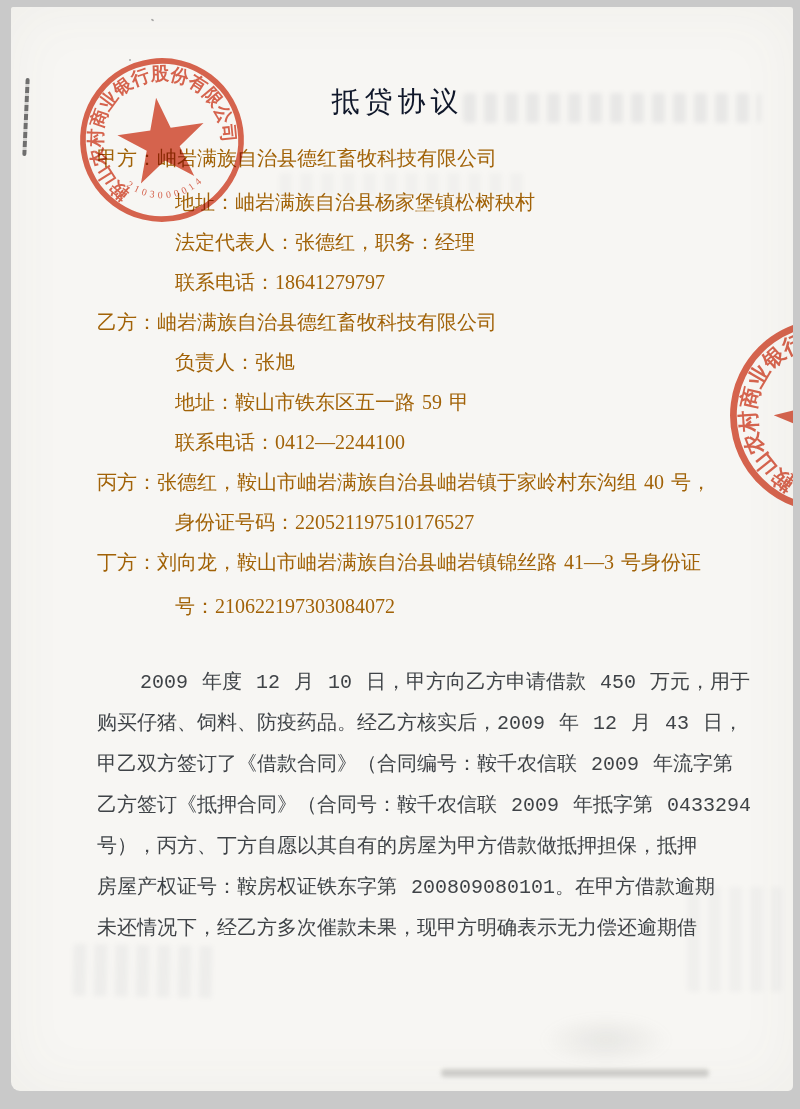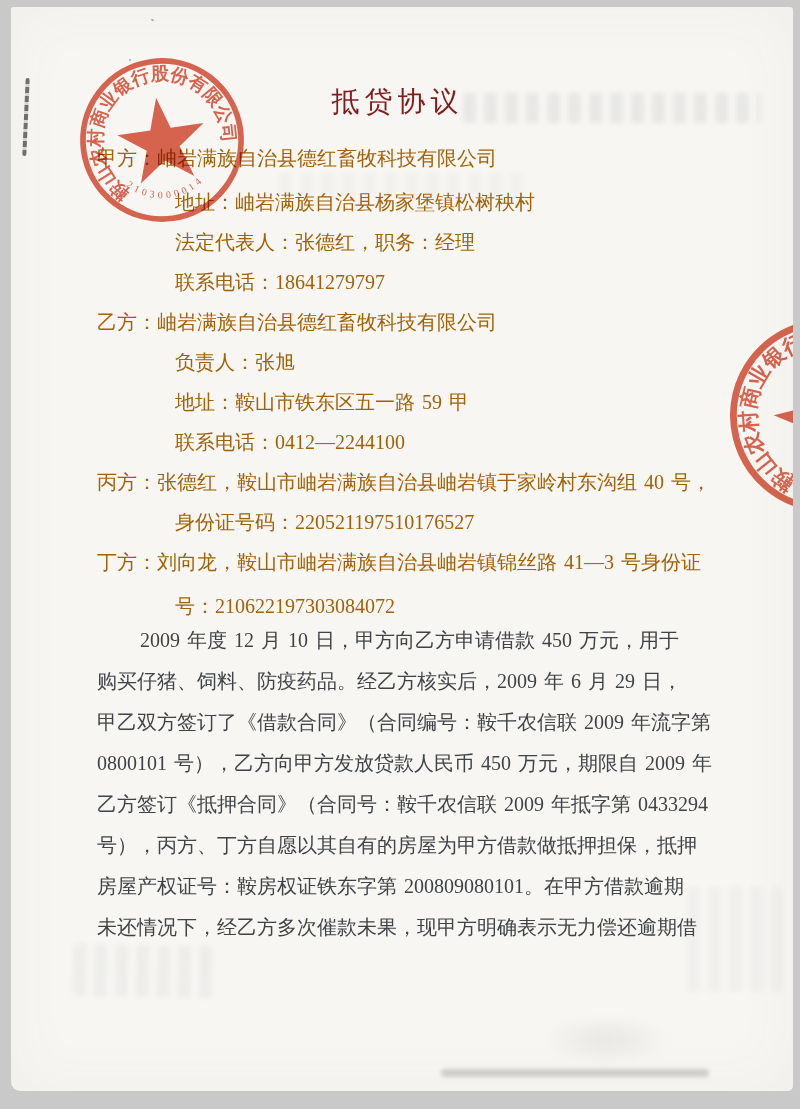--- a/index.html
+++ b/index.html
@@ -20,41 +20,42 @@
     overflow: hidden;
   }
   .doc-title {
     position: absolute;
     left: 86px; top: 76px;
     width: 643px;
     text-align: center;
     transform: translateX(-21px);
     font-size: 28px;
     letter-spacing: 5px;
-    color: #7f1d1d;
+    color: #0f172a;
     white-space: nowrap;
   }
   .header-lines {
     position: absolute;
     left: 86px; top: 131px;
     width: 660px;
   }
   .header-line {
     height: 40px; line-height: 40px;
     font-size: 20px;
     word-spacing: 2px;
     color: #a16207;
     white-space: nowrap;
   }
   .header-line.indent { padding-left: 78px; }
   .header-line.gap { margin-top: 4px; }
   .body-lines {
     position: absolute;
-    left: 86px; top: 613px;
+    left: 86px; top: 655px;
     width: 660px;
+    font-family: Liberation Mono, monospace;
   }
   .body-line {
     height: 41px; line-height: 41px;
     font-size: 20px;
     word-spacing: 2px;
     color: #3f4347;
     white-space: nowrap;
   }
   .body-line.first { text-indent: 43px; }
   .seal {
@@ -139,23 +140,22 @@
       <div class="header-line indent">地址：鞍山市铁东区五一路 59 甲</div>
       <div class="header-line indent">联系电话：0412—2244100</div>
       <div class="header-line">丙方：张德红，鞍山市岫岩满族自治县岫岩镇于家岭村东沟组 40 号，</div>
       <div class="header-line indent">身份证号码：220521197510176527</div>
       <div class="header-line">丁方：刘向龙，鞍山市岫岩满族自治县岫岩镇锦丝路 41—3 号身份证</div>
       <div class="header-line indent gap">号：210622197303084072</div>
     </div>
 
   <div class="body-lines">
       <div class="body-line first">2009 年度 12 月 10 日，甲方向乙方申请借款 450 万元，用于</div>
-      <div class="body-line">购买仔猪、饲料、防疫药品。经乙方核实后，2009 年 6 月 29 日，</div>
+      <div class="body-line">购买仔猪、饲料、防疫药品。经乙方核实后，2009 年 12 月 43 日，</div>
       <div class="body-line">甲乙双方签订了《借款合同》（合同编号：鞍千农信联 2009 年流字第</div>
-      <div class="body-line">0800101 号），乙方向甲方发放贷款人民币 450 万元，期限自 2009 年</div>
       <div class="body-line">乙方签订《抵押合同》（合同号：鞍千农信联 2009 年抵字第 0433294</div>
       <div class="body-line">号），丙方、丁方自愿以其自有的房屋为甲方借款做抵押担保，抵押</div>
       <div class="body-line">房屋产权证号：鞍房权证铁东字第 200809080101。在甲方借款逾期</div>
       <div class="body-line">未还情况下，经乙方多次催款未果，现甲方明确表示无力偿还逾期借</div>
     </div>
 
   <svg class="seal seal-left" viewBox="0 0 200 200">
     <use href="#seal-symbol" width="200" height="200"></use>
   </svg>
   <svg class="seal seal-right" viewBox="0 0 200 200">

